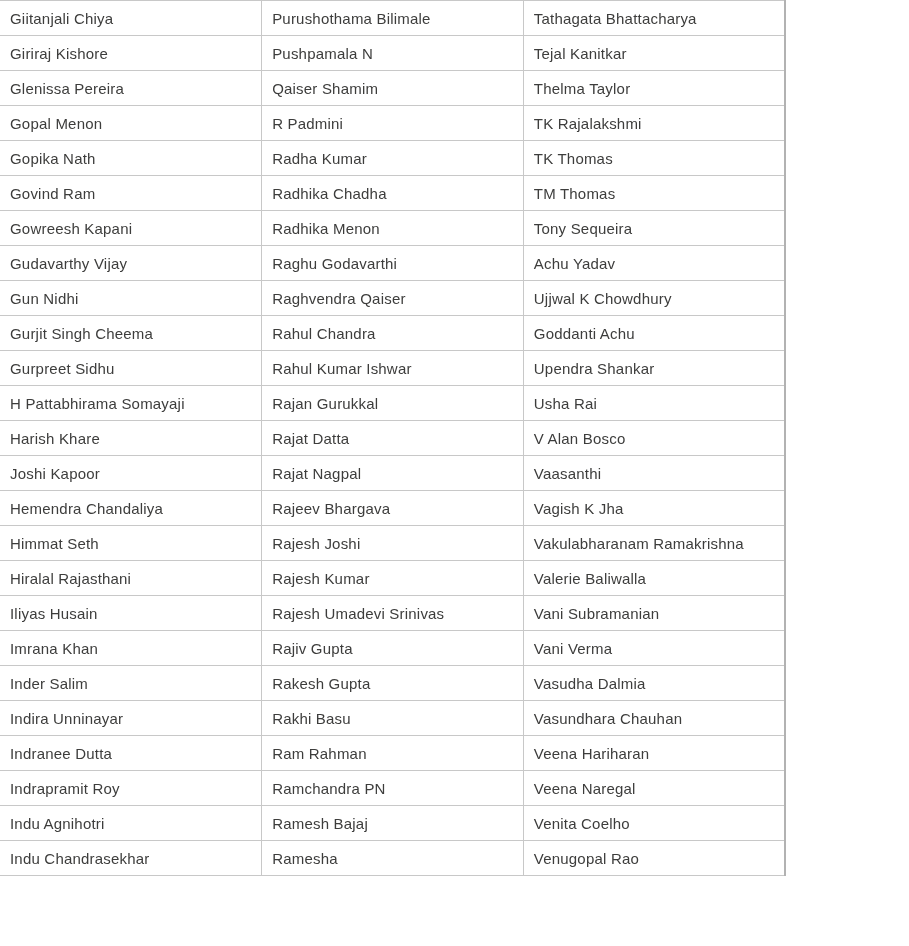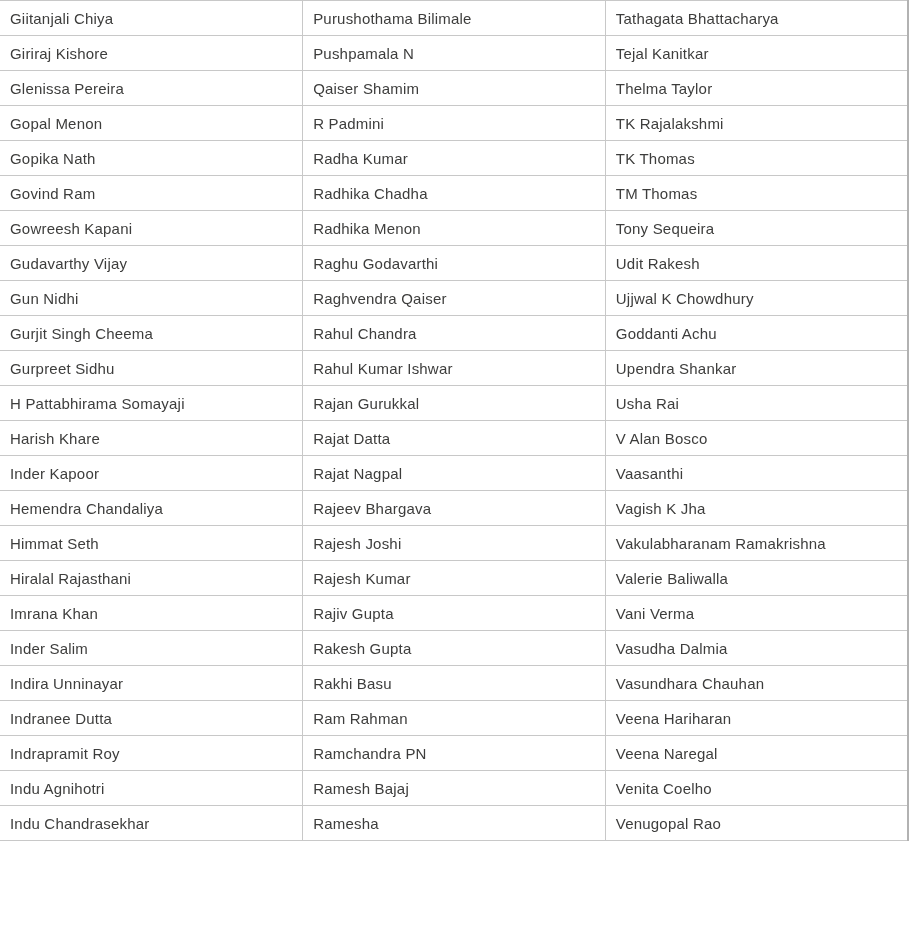--- a/index.html
+++ b/index.html
@@ -14,21 +14,21 @@
     padding: 0;
     background: var(--bg-color);
   }
   body {
     width: 909px;
     height: 946px;
     overflow: hidden;
     font-family: "Liberation Sans", "DejaVu Sans", sans-serif;
   }
   table.names-table {
-    width: 909px;
+    width: 786px;
     table-layout: fixed;
     border-collapse: collapse;
     border-top: 1px solid var(--border-color);
     border-right: 2px solid var(--right-border-color);
   }
   table.names-table td {
     width: 33.333%;
     height: 35px;
     padding: 0 8px 0 10px;
     border-bottom: 1px solid var(--border-color);
@@ -80,21 +80,21 @@
         <td>TM Thomas</td>
       </tr>
       <tr>
         <td>Gowreesh Kapani</td>
         <td>Radhika Menon</td>
         <td>Tony Sequeira</td>
       </tr>
       <tr>
         <td>Gudavarthy Vijay</td>
         <td>Raghu Godavarthi</td>
-        <td>Udit Rakesh</td>
+        <td>Achu Yadav</td>
       </tr>
       <tr>
         <td>Gun Nidhi</td>
         <td>Raghvendra Qaiser</td>
         <td>Ujjwal K Chowdhury</td>
       </tr>
       <tr>
         <td>Gurjit Singh Cheema</td>
         <td>Rahul Chandra</td>
         <td>Goddanti Achu</td>
@@ -108,38 +108,43 @@
         <td>H Pattabhirama Somayaji</td>
         <td>Rajan Gurukkal</td>
         <td>Usha Rai</td>
       </tr>
       <tr>
         <td>Harish Khare</td>
         <td>Rajat Datta</td>
         <td>V Alan Bosco</td>
       </tr>
       <tr>
-        <td>Inder Kapoor</td>
+        <td>Joshi Kapoor</td>
         <td>Rajat Nagpal</td>
         <td>Vaasanthi</td>
       </tr>
       <tr>
         <td>Hemendra Chandaliya</td>
         <td>Rajeev Bhargava</td>
         <td>Vagish K Jha</td>
       </tr>
       <tr>
         <td>Himmat Seth</td>
         <td>Rajesh Joshi</td>
         <td>Vakulabharanam Ramakrishna</td>
       </tr>
       <tr>
         <td>Hiralal Rajasthani</td>
         <td>Rajesh Kumar</td>
         <td>Valerie Baliwalla</td>
+      </tr>
+      <tr>
+        <td>Iliyas Husain</td>
+        <td>Rajesh Umadevi Srinivas</td>
+        <td>Vani Subramanian</td>
       </tr>
       <tr>
         <td>Imrana Khan</td>
         <td>Rajiv Gupta</td>
         <td>Vani Verma</td>
       </tr>
       <tr>
         <td>Inder Salim</td>
         <td>Rakesh Gupta</td>
         <td>Vasudha Dalmia</td>

